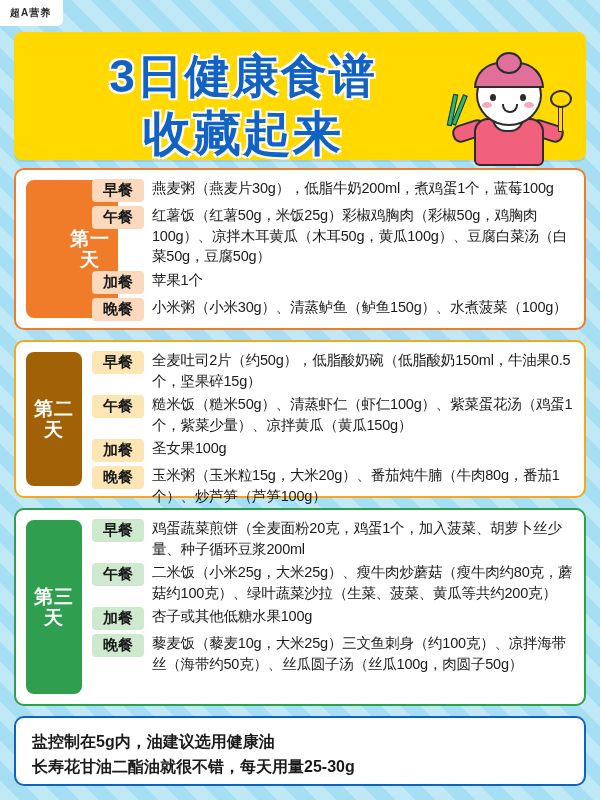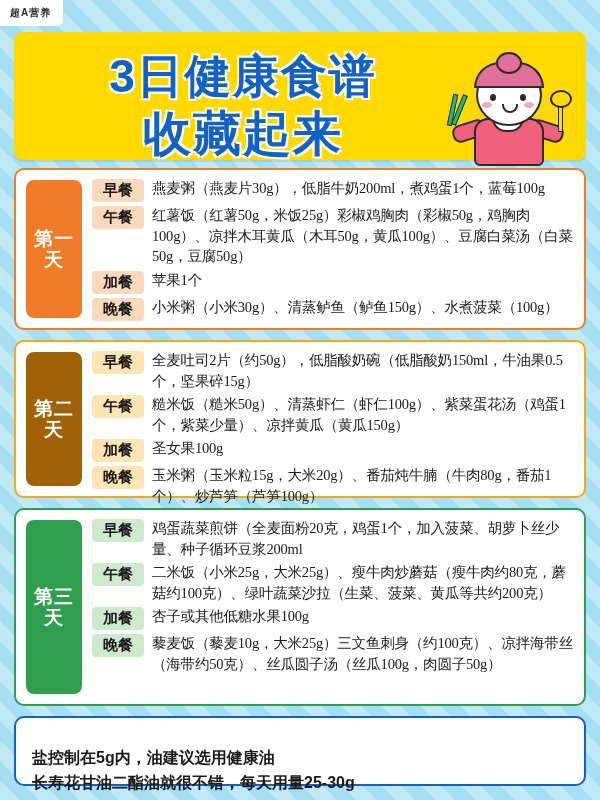--- a/index.html
+++ b/index.html
@@ -63,42 +63,42 @@
   #day1{top:168px;height:162px;border-color:#f07c2a;}
   #day2{top:340px;height:158px;border-color:#f5a81c;}
   #day3{top:508px;height:198px;border-color:#2f9e4f;}
 
   .day-tab{
     position:absolute;left:10px;top:10px;bottom:10px;width:56px;
     border-radius:8px;color:#fff;font-weight:bold;font-size:19px;
     display:flex;align-items:center;justify-content:center;text-align:center;
     line-height:1.12;letter-spacing:1px;
   }
-  #day1 .day-tab{background:#f07c2a;}
+  #day1 .day-tab{background:#f07c2a;padding-left:36px;}
   #day2 .day-tab{background:#a16207;}
   #day3 .day-tab{background:#2f9e4f;}
 
-  .meals{position:absolute;left:76px;right:10px;top:8px;bottom:8px;font-family:Liberation Serif, serif;}
+  .meals{position:absolute;left:76px;right:10px;top:8px;bottom:8px;}
   .meal{display:flex;align-items:flex-start;margin-bottom:3px;}
   .meal-label{
     flex:0 0 52px;font-size:15px;font-weight:bold;color:#1a1a1a;
     border-radius:4px;text-align:center;padding:2px 0;margin-right:8px;margin-top:1px;
   }
   #day1 .meal-label{background:#fbd9bd;}
   #day2 .meal-label{background:#fde6b4;}
   #day3 .meal-label{background:#cfe9cf;}
   .meal-text{
     flex:1;font-size:14.5px;color:#1a1a1a;line-height:1.42;
     letter-spacing:-0.2px;
   }
 
   .footer{
     position:absolute;left:14px;top:716px;width:572px;height:70px;
     background:#ffffff;border:2.5px solid #1262c4;border-radius:10px;
-    box-sizing:border-box;padding:28px 16px;
+    box-sizing:border-box;padding:12px 16px;
   }
   .footer-line{font-size:16px;color:#1a1a1a;line-height:1.55;font-weight:bold;}
 </style>
 </head>
 <body>
 
 <div class="badge">超A营养</div>
 
 <div class="title-card">
   <div class="title-main">3日健康食谱</div>

